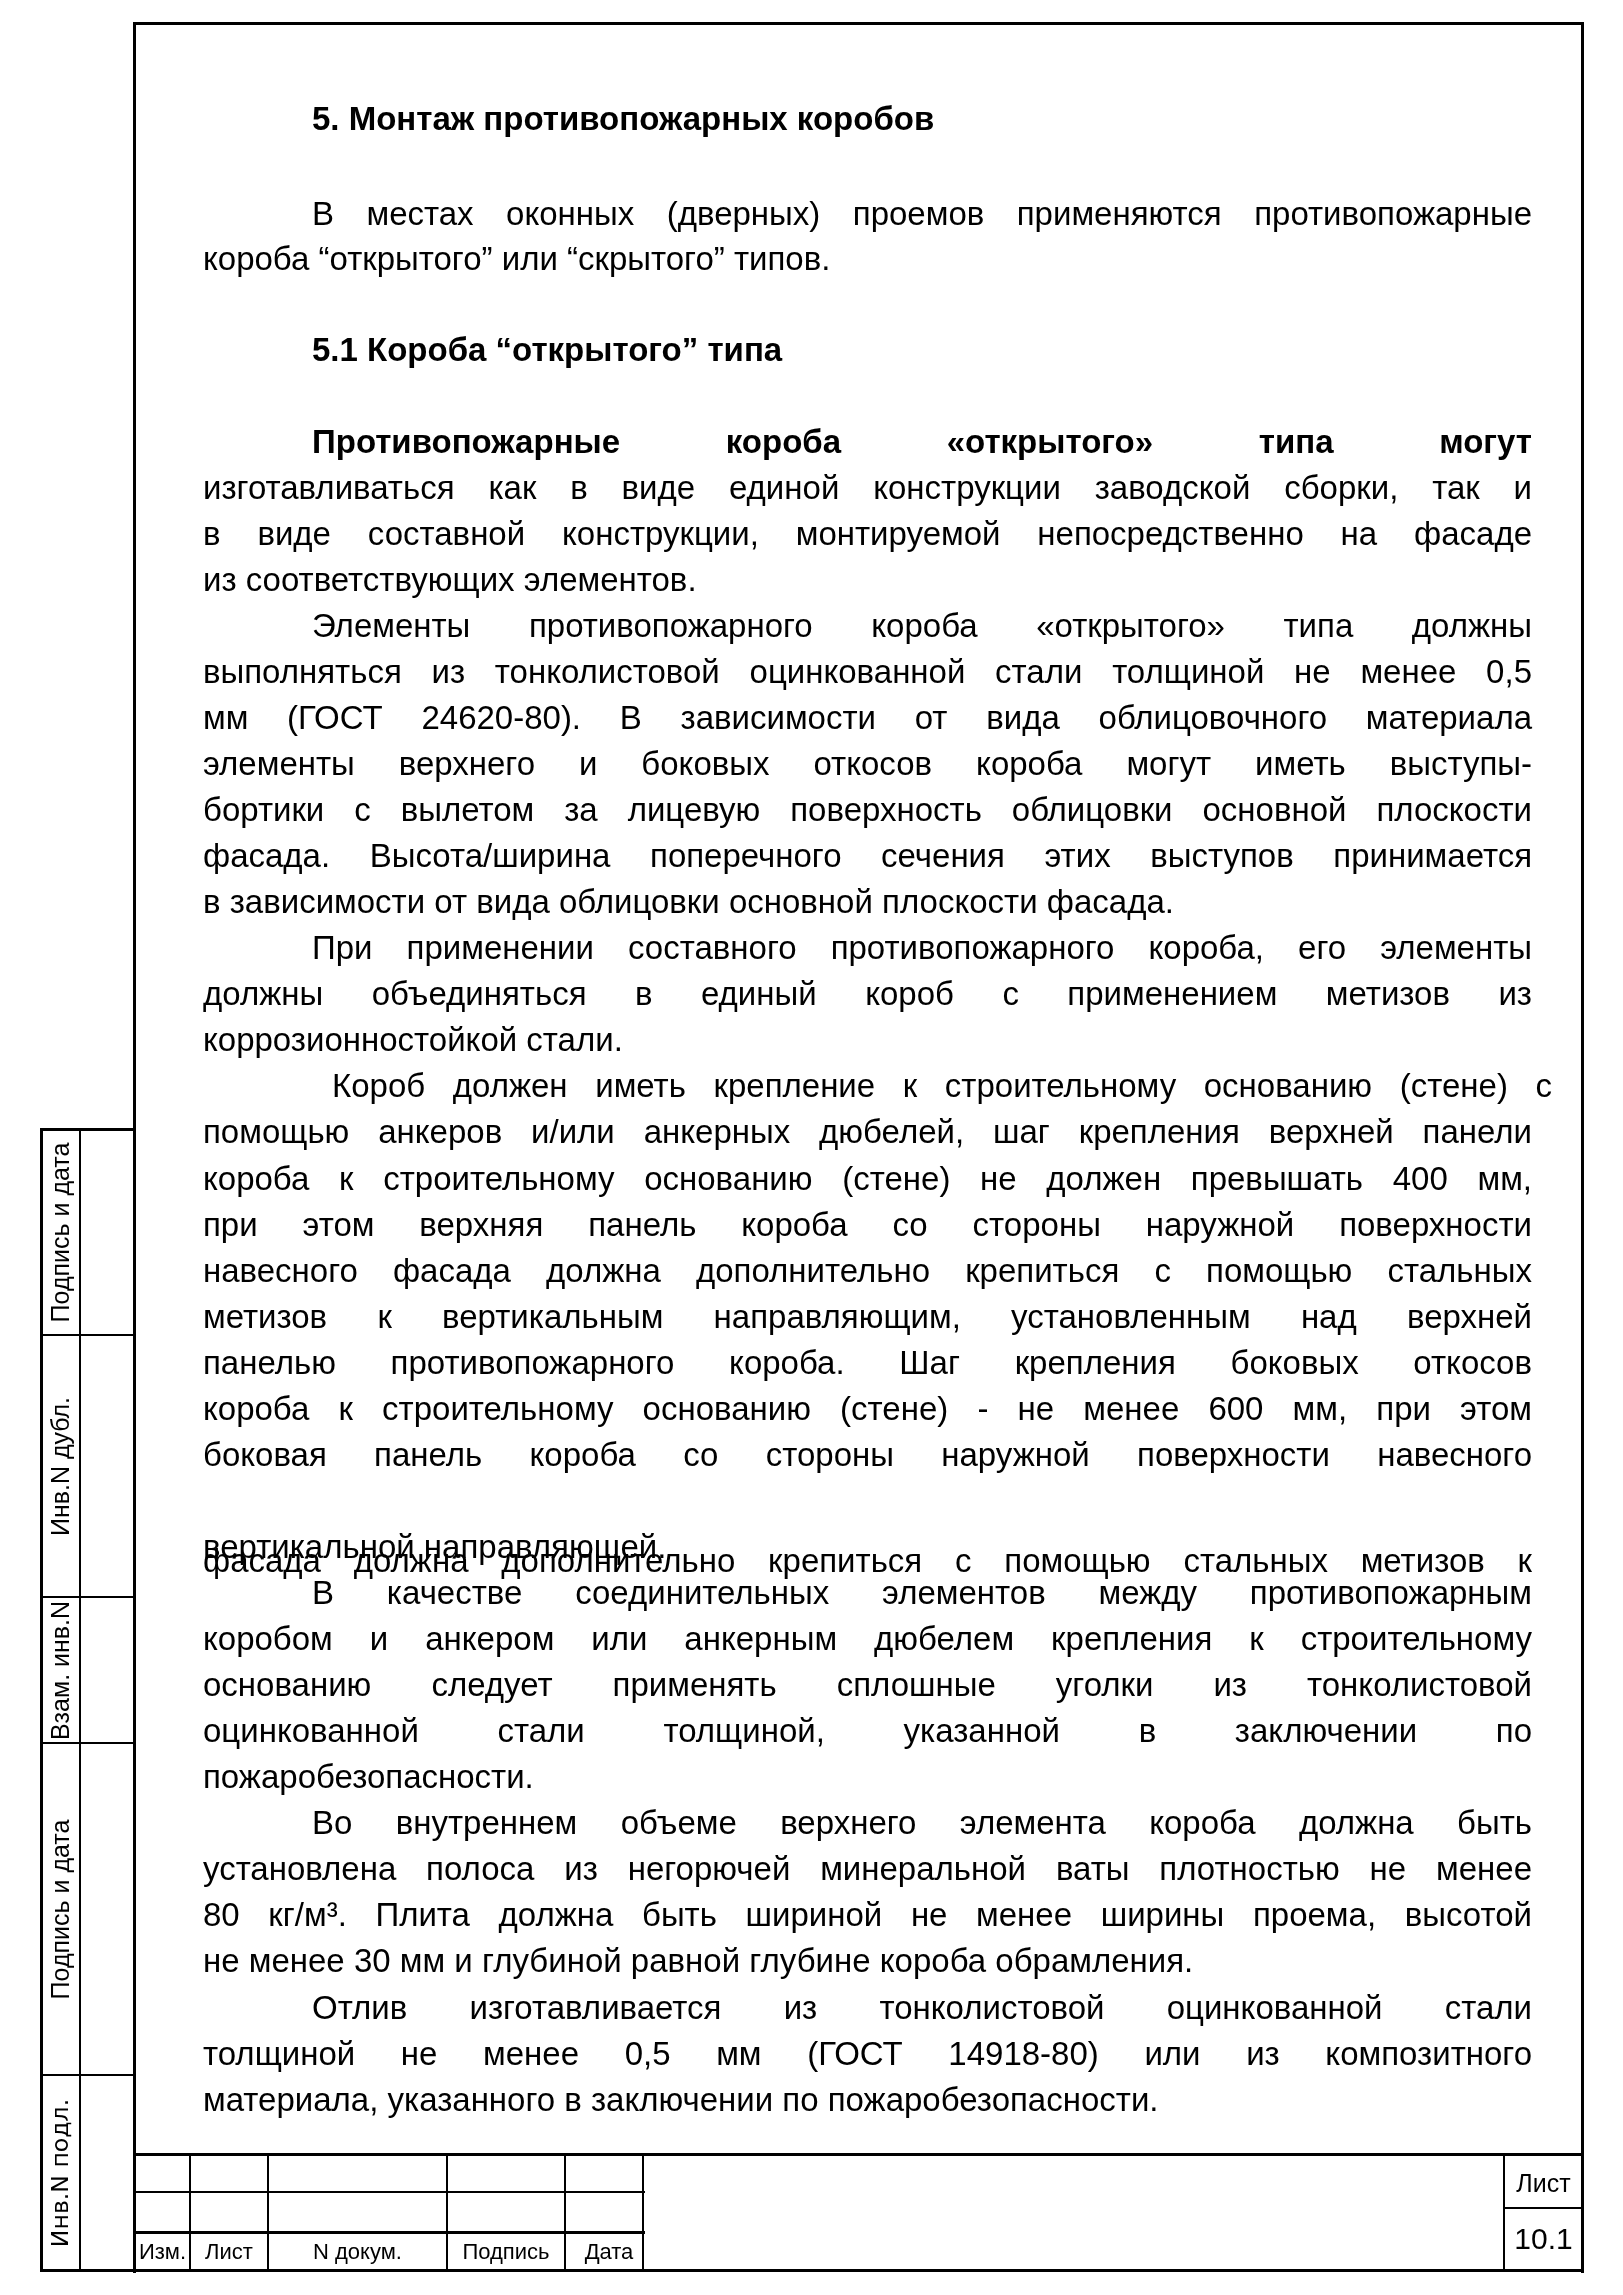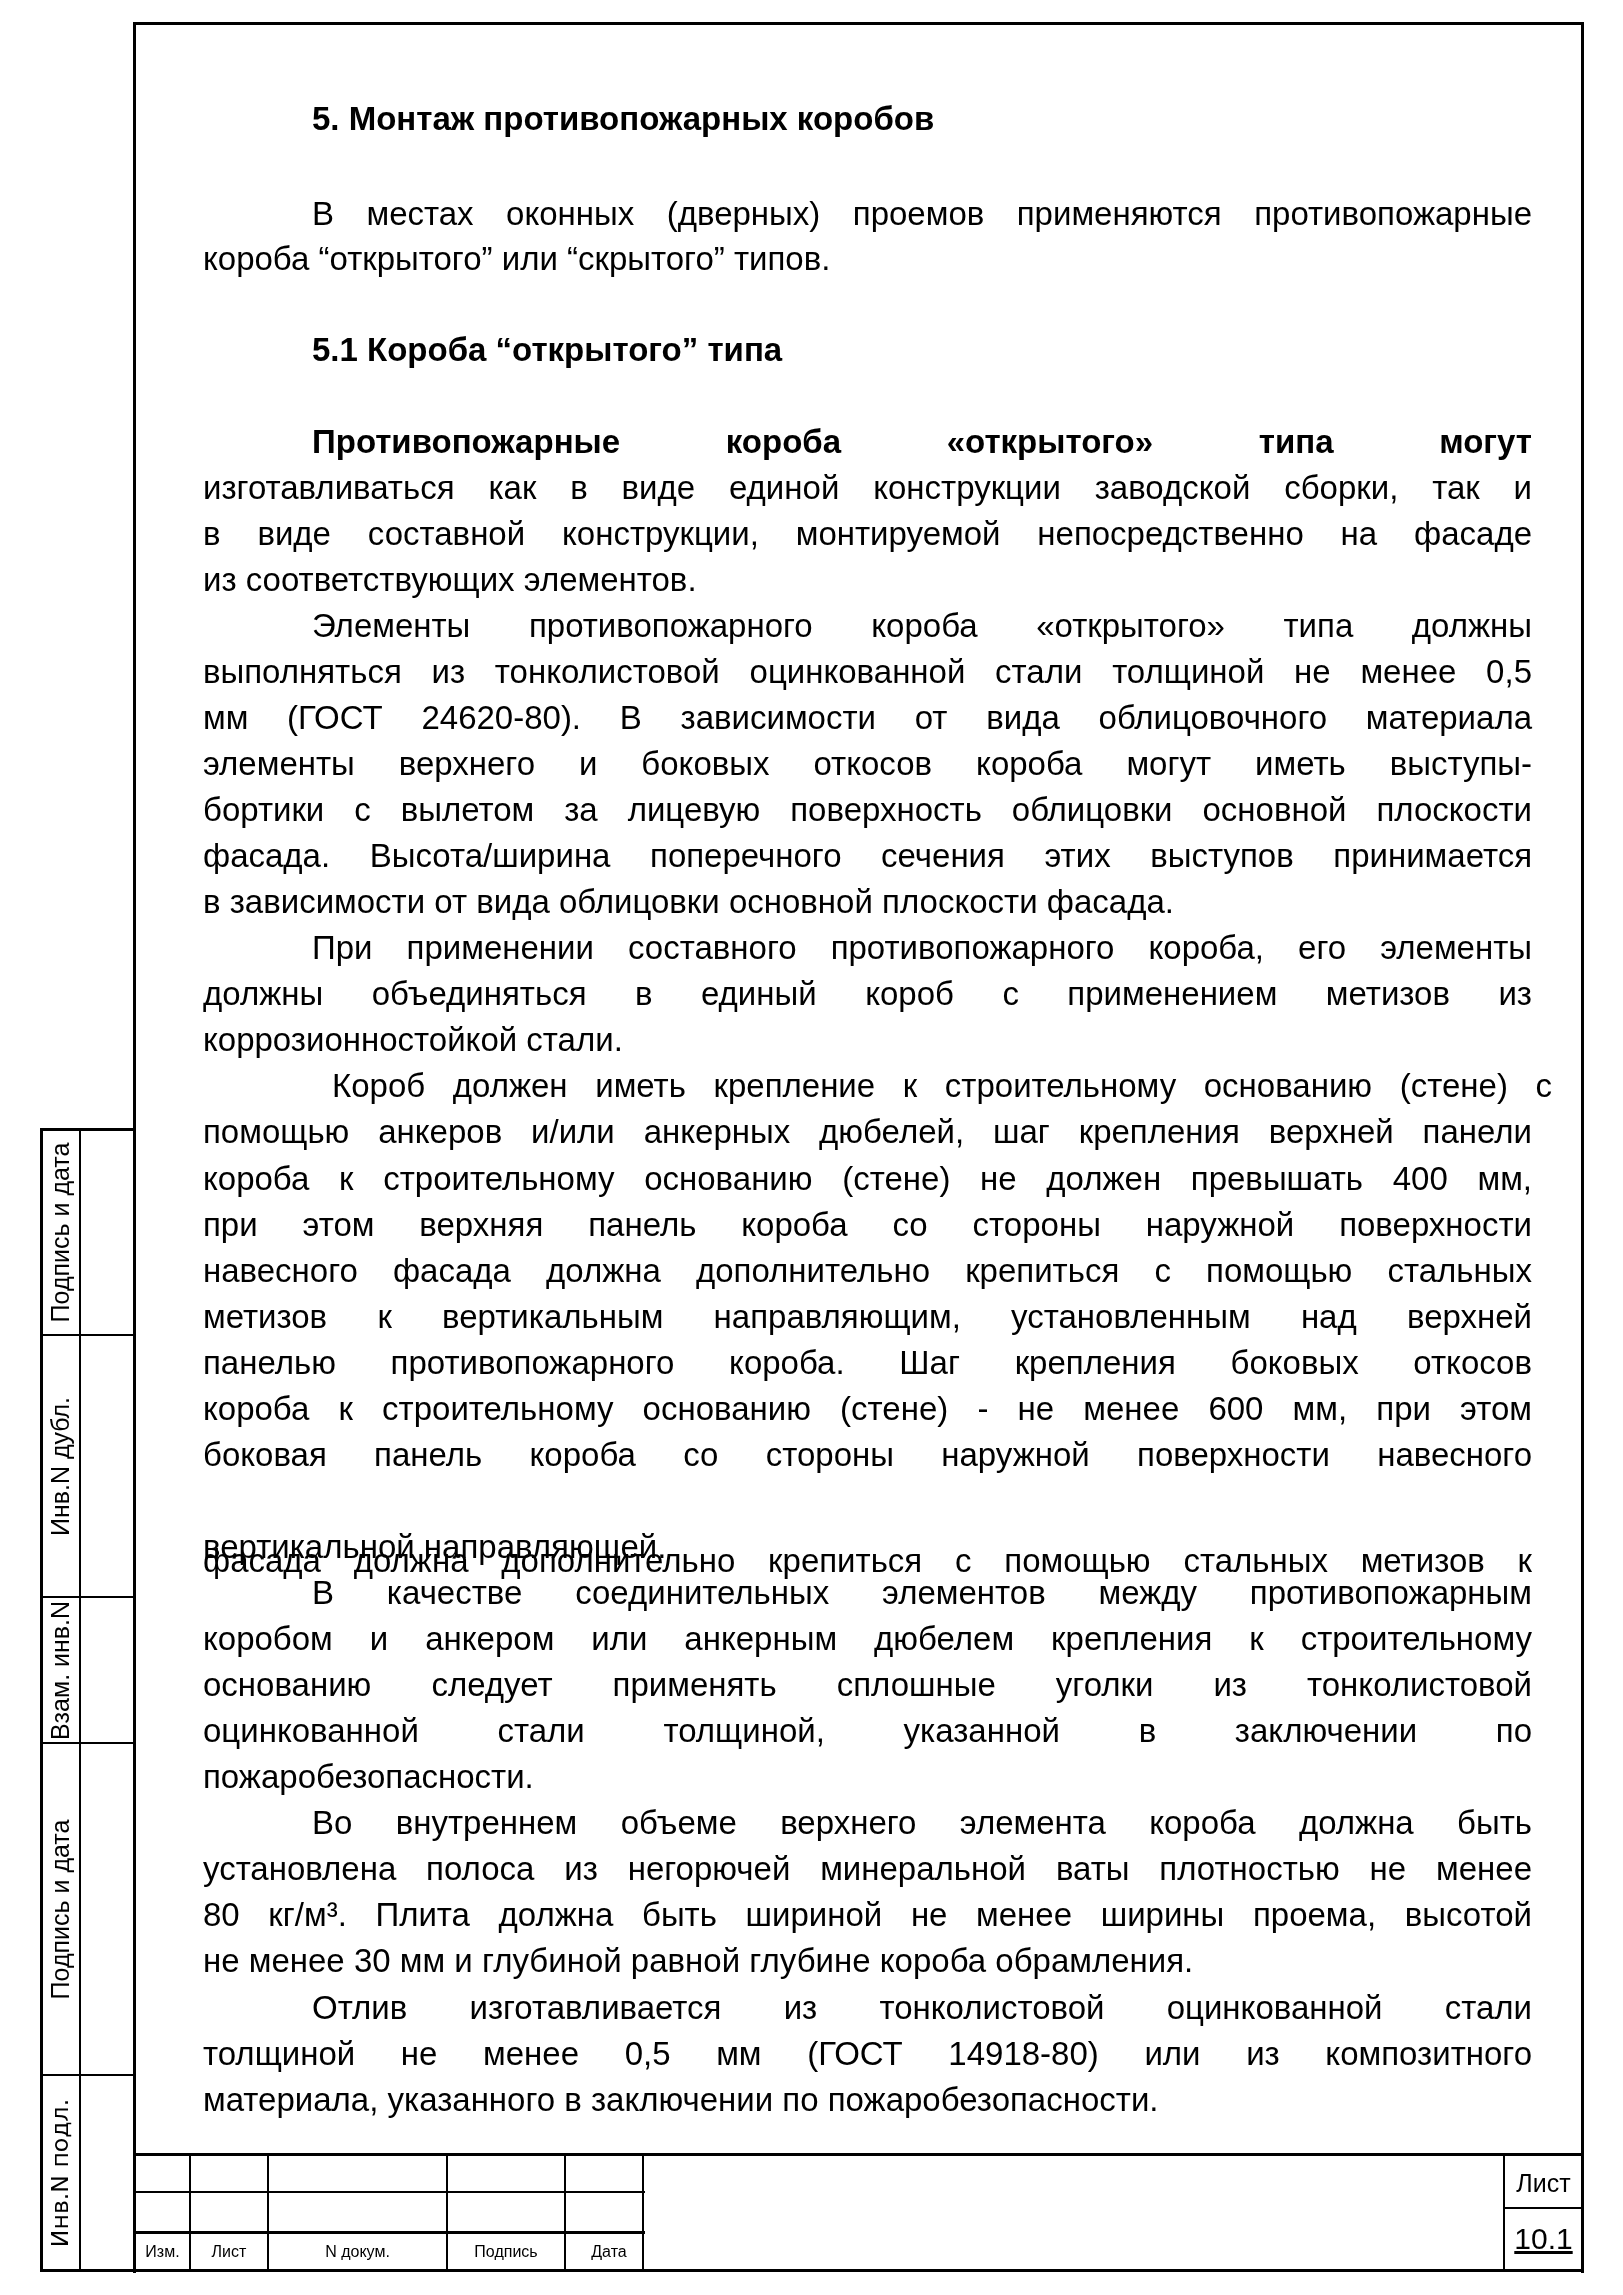--- a/index.html
+++ b/index.html
@@ -8,21 +8,21 @@
   .hl { position:absolute; background:#000; }
   .vl { position:absolute; background:#000; }
   .line { position:absolute; left:203px; width:1329px; height:46px; line-height:46px;
           font-size:33px; white-space:nowrap; text-align:justify; text-align-last:justify; }
   .line.last { text-align-last:left; }
   .line.indent { left:312px; width:1220px; }
   .head { position:absolute; left:312px; font-size:33px; font-weight:bold; white-space:nowrap;
           height:46px; line-height:46px; }
   .stamp-label { position:absolute; left:41px; width:39px; display:flex; align-items:center; justify-content:center; }
   .stamp-label span { display:block; transform:rotate(-90deg); white-space:nowrap; font-size:25px; }
-  .tb-label { position:absolute; font-size:16px; height:38px; line-height:38px; text-align:center; white-space:nowrap; }
+  .tb-label { position:absolute; font-size:22px; height:38px; line-height:38px; text-align:center; white-space:nowrap; }
   .sheet-label { position:absolute; font-size:25px; text-align:center; white-space:nowrap; }
 </style>
 </head>
 <body>
 
 <div class="hl" style="left:134px; top:22px; width:1450px; height:3.3px;"></div>
 <div class="vl" style="left:133px; top:22px; width:2.6px; height:2251px;"></div>
 <div class="vl" style="left:1581px; top:22px; width:2.6px; height:2251px;"></div>
 <div class="hl" style="left:40px; top:2269px; width:1544px; height:3.3px;"></div>
 
@@ -114,15 +114,15 @@
   <div class="vl" style="left:642px; top:2153px; width:2px; height:118px;"></div>
   <div class="vl" style="left:1503px; top:2153px; width:2px; height:118px;"></div>
 
   <div class="tb-label" style="left:136px; top:2233px; width:53px;">Изм.</div>
   <div class="tb-label" style="left:191px; top:2233px; width:76px;">Лист</div>
   <div class="tb-label" style="left:269px; top:2233px; width:177px;">N докум.</div>
   <div class="tb-label" style="left:448px; top:2233px; width:116px;">Подпись</div>
   <div class="tb-label" style="left:566px; top:2233px; width:86px;">Дата</div>
 
   <div class="sheet-label" style="left:1505px; top:2159px; width:77px; height:48px; line-height:48px;">Лист</div>
-  <div class="sheet-label" style="left:1505px; top:2208px; width:77px; height:61px; line-height:61px; font-size:30px;text-decoration:underline;">10.1</div>
+  <div class="sheet-label" style="left:1505px; top:2208px; width:77px; height:61px; line-height:61px; font-size:30px;">10.1</div>
 </div>
 
 
 </body></html>

